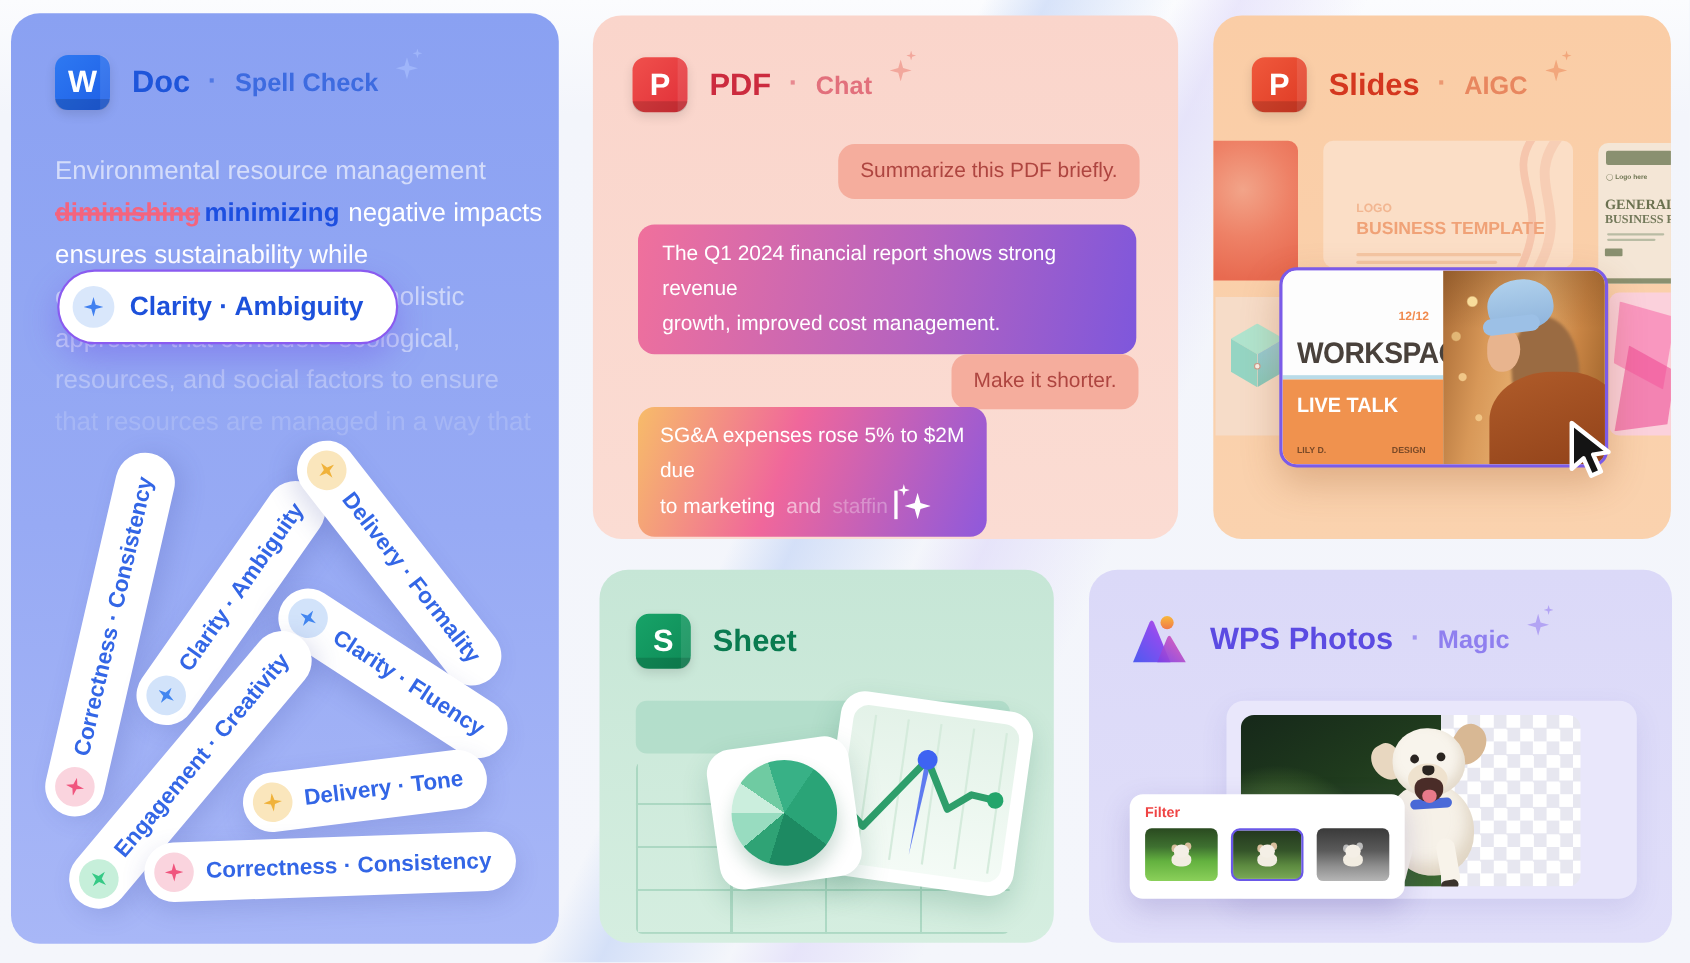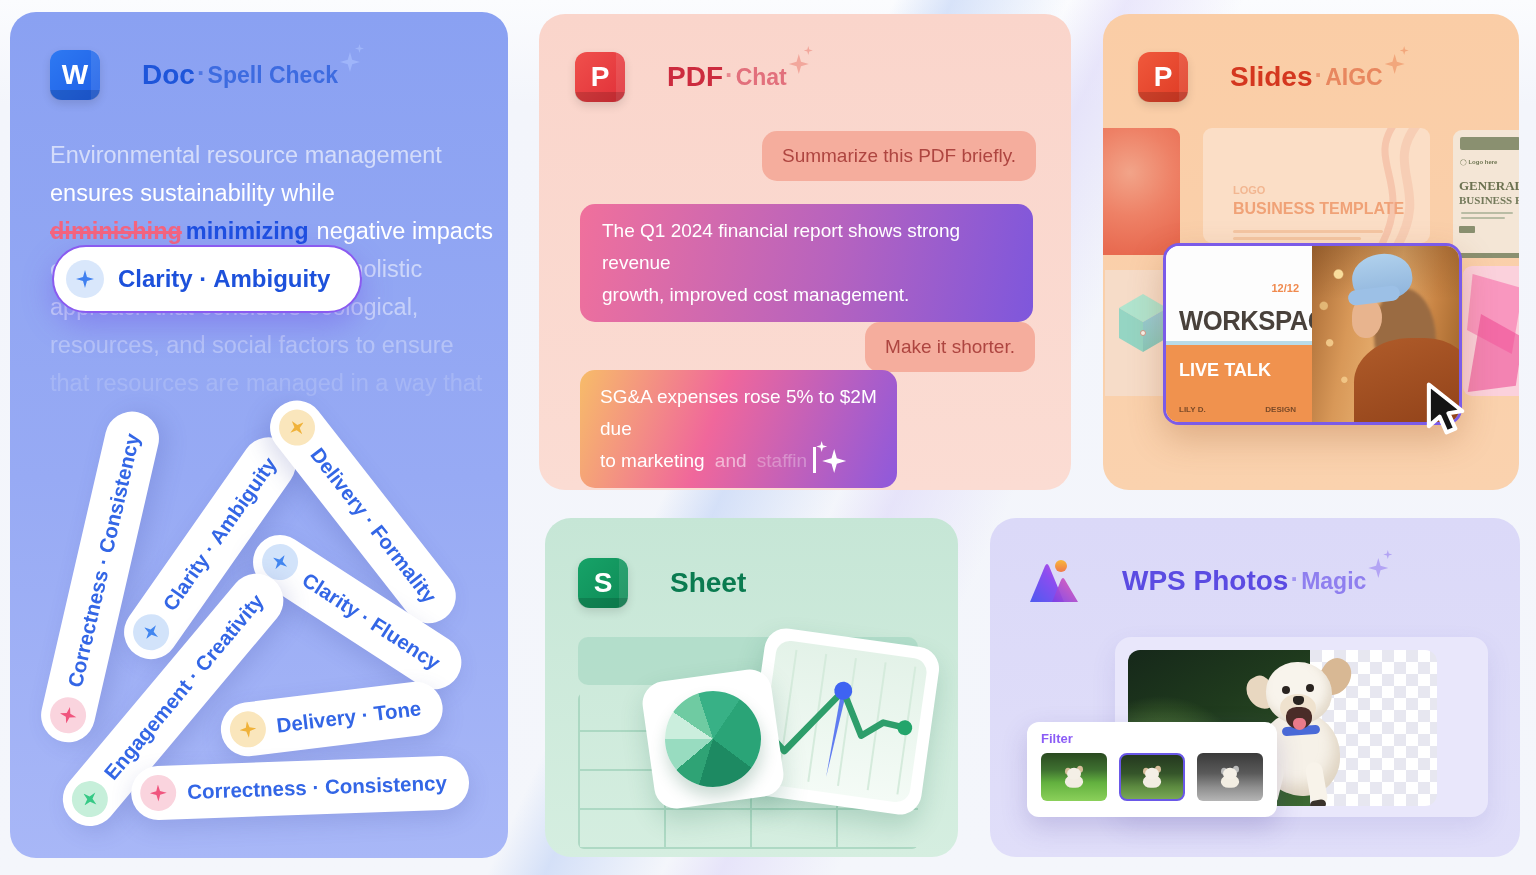--- a/index.html
+++ b/index.html
@@ -25,21 +25,21 @@
     justify-content:center; color:#fff; font-weight:800; font-size:28px; position:relative; flex:0 0 auto;
     box-shadow:0 4px 10px rgba(0,0,0,.12); }
   .app-icon::after { content:""; position:absolute; left:0; bottom:0; width:100%; height:20%;
     background:rgba(0,0,0,.14); border-radius:0 0 12px 12px; }
   .app-icon::before { content:""; position:absolute; right:0; top:0; width:18%; height:100%;
     background:rgba(255,255,255,.10); border-radius:0 12px 12px 0; }
   .icon-doc    { background:linear-gradient(135deg,#2E79F2,#1E5FE6); }
   .icon-pdf    { background:linear-gradient(135deg,#F0504C,#E02F38); }
   .icon-slides { background:linear-gradient(135deg,#F0593C,#DE3A24); }
   .icon-sheet  { background:linear-gradient(135deg,#17A368,#0E8A56); }
-  .title-row { display:flex; align-items:center; gap:2px; white-space:nowrap; position:relative;margin-left:22px; }
+  .title-row { display:flex; align-items:center; gap:16px; white-space:nowrap; position:relative; }
   .app-name { font-size:28px; font-weight:800; }
   .title-dot { font-size:26px; font-weight:800; opacity:.75; transform:translateY(-2px); }
   .feature-name { font-size:23px; font-weight:700; }
   .spark { clip-path:polygon(50% 0%,61% 39%,100% 50%,61% 61%,50% 100%,39% 61%,0% 50%,39% 39%); }
   .sparkle-duo { position:relative; width:22px; height:22px; transform:translateY(-14px); }
   .sparkle-duo .s-big { position:absolute; left:0; top:2px; width:20px; height:20px; }
   .sparkle-duo .s-small { position:absolute; left:15px; top:-6px; width:9px; height:9px; }
 
   
   .card-doc { left:10px; top:12px; width:498px; height:846px;
@@ -249,21 +249,21 @@
   .dog-leg-l { position:absolute; left:18px; top:104px; width:17px; height:42px; background:#F6F1E8;
     border-radius:10px; transform:rotate(14deg); }
   .dog-leg-r { position:absolute; left:62px; top:102px; width:17px; height:44px; background:#F8F3EA;
     border-radius:10px; transform:rotate(-10deg); }
   .dog-paw { position:absolute; width:16px; height:9px; background:#3A332C; border-radius:6px; }
   .pw-l { left:14px; top:140px; transform:rotate(14deg); }
   .pw-r { left:64px; top:140px; transform:rotate(-10deg); }
 
   .filter-panel { position:absolute; left:37px; top:204px; width:250px; height:95px; background:#fff;
     border-radius:12px; box-shadow:0 10px 26px rgba(80,70,160,.22); z-index:3; }
-  .filter-label { position:absolute; left:14px; top:9px; font-size:13px; font-weight:600; color:#8b5cf6; }
+  .filter-label { position:absolute; left:14px; top:9px; font-size:13px; font-weight:600; color:#ef4444; }
   .filter-thumb { position:absolute; top:31px; width:66px; height:48px; border-radius:6px; overflow:hidden; }
   .ft1 { left:14px; background:linear-gradient(180deg,#2A4A20 0%,#3E7030 35%,#63B13F 62%,#8BD05A 100%); }
   .ft2 { left:92px; border:2.5px solid #6A58E8; border-radius:8px;
     background:linear-gradient(180deg,#24381F 0%,#35552A 42%,#5C8A40 72%,#79A855 100%); }
   .ft3 { left:170px; background:linear-gradient(180deg,#3A3A3A 0%,#5A5A5A 42%,#8F8F8F 72%,#B5B5B5 100%); }
   .mini-dog { position:absolute; left:50%; top:50%; width:22px; height:20px; transform:translate(-50%,-46%); }
   .md-head { position:absolute; left:4px; top:0; width:14px; height:12px; background:#F4EFE6; border-radius:50%; }
   .md-body { position:absolute; left:2px; top:7px; width:18px; height:13px; background:#F2EDE2; border-radius:50% 50% 42% 42%; }
   .md-ear { position:absolute; width:6px; height:7px; background:#D8BE9C; border-radius:50%; }
   .md-e1 { left:2px; top:0; } .md-e2 { right:2px; top:-2px; }
@@ -285,24 +285,24 @@
       <span class="feature-name">Spell Check</span>
       <span class="sparkle-duo">
           <i class="spark s-big"></i>
           <i class="spark s-small"></i>
         </span>
     </div>
   </div>
 
   <div class="doc-paragraph">
     <div class="pline op60">Environmental resource management</div>
-    <div class="pline">ensures sustainability while</div>
     <div class="pline">
       <span class="word-removed">diminishing</span><span class="word-added">minimizing</span><span>negative impacts</span>
     </div>
+    <div class="pline">ensures sustainability while</div>
     <div class="pline op55">on ecosystems. It involves a holistic</div>
     <div class="pline op48">approach that considers ecological,</div>
     <div class="pline op32">resources, and social factors to ensure</div>
     <div class="pline op16">that resources are managed in a way that</div>
   </div>
 
   <div class="doc-highlight-pill">
     <span class="pill-icon-circle" style="background: rgb(217, 231, 251);">
       <i class="spark" style="background: rgb(64, 128, 240);"></i>
     </span>

